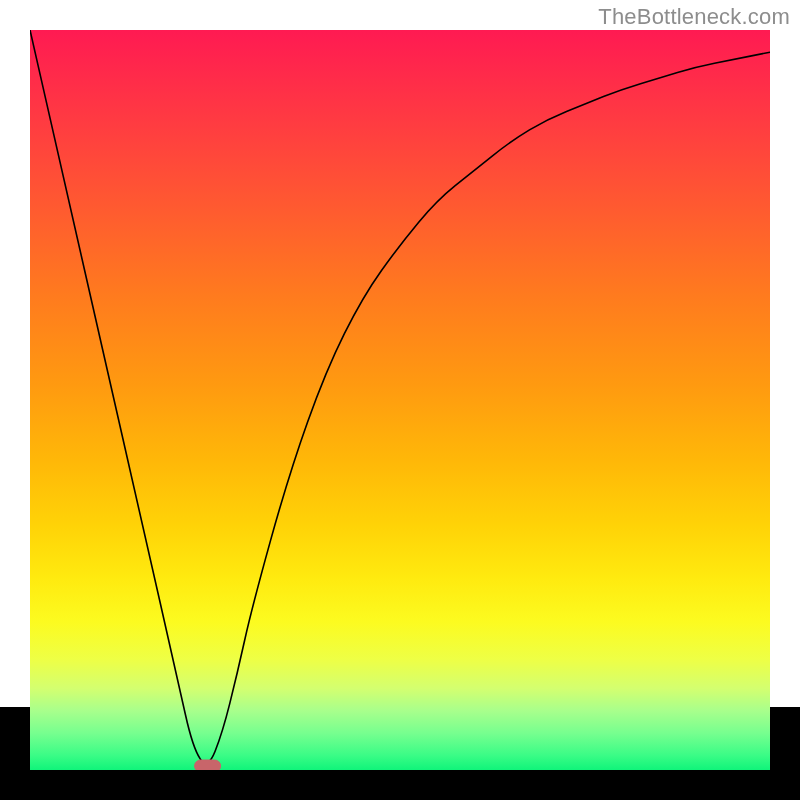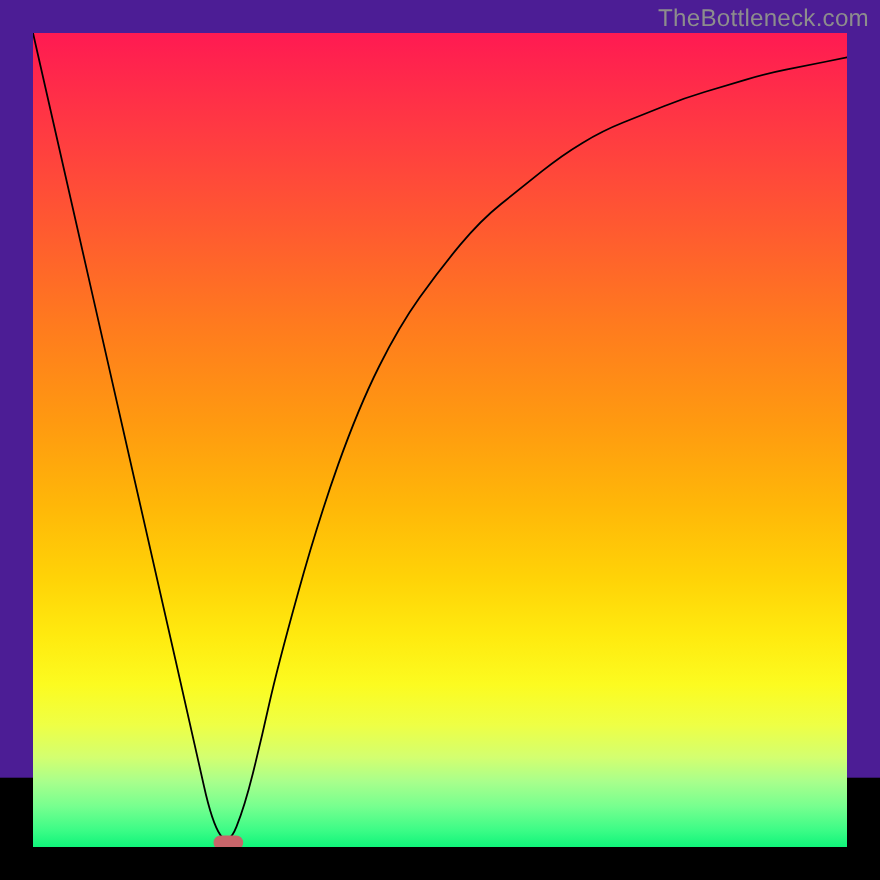--- a/index.html
+++ b/index.html
@@ -8,21 +8,21 @@
     width: 800px;
     height: 800px;
     background: #000;
     overflow: hidden;
     font-family: Arial, Helvetica, sans-serif;
   }
   .frame {
     position: relative;
     width: 800px;
     height: 707px;
-    background: #4c1d95;
+    background: #ffffff;
     text-align: center;
   }
   .plot {
     position: absolute;
     left: 30px;
     top: 30px;
     width: 740px;
     height: 740px;
     
     background: linear-gradient(

